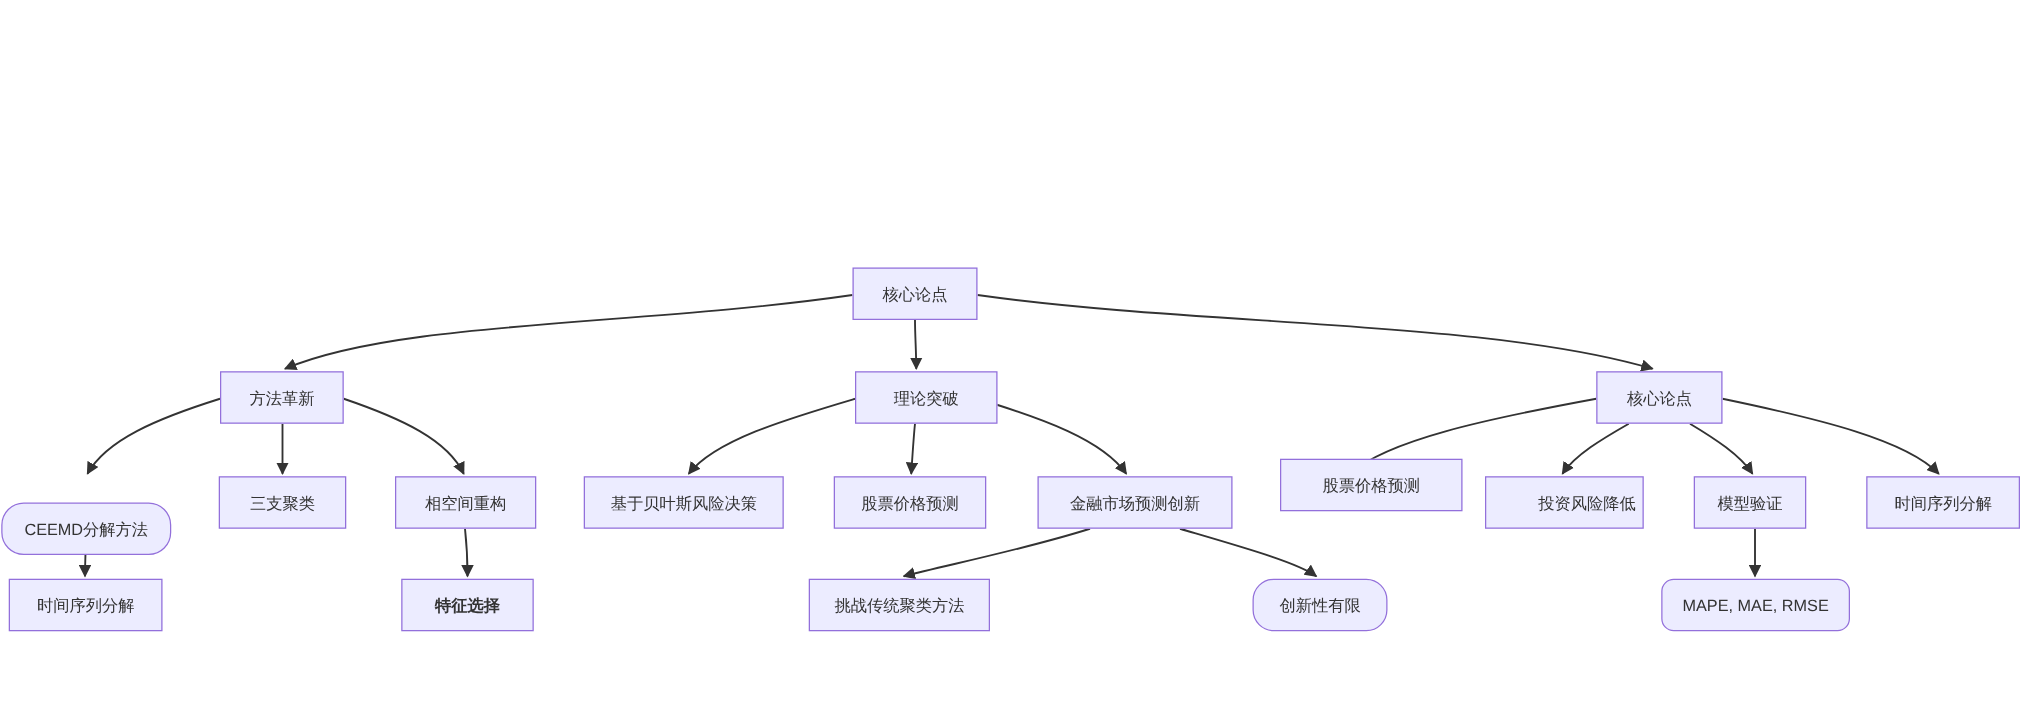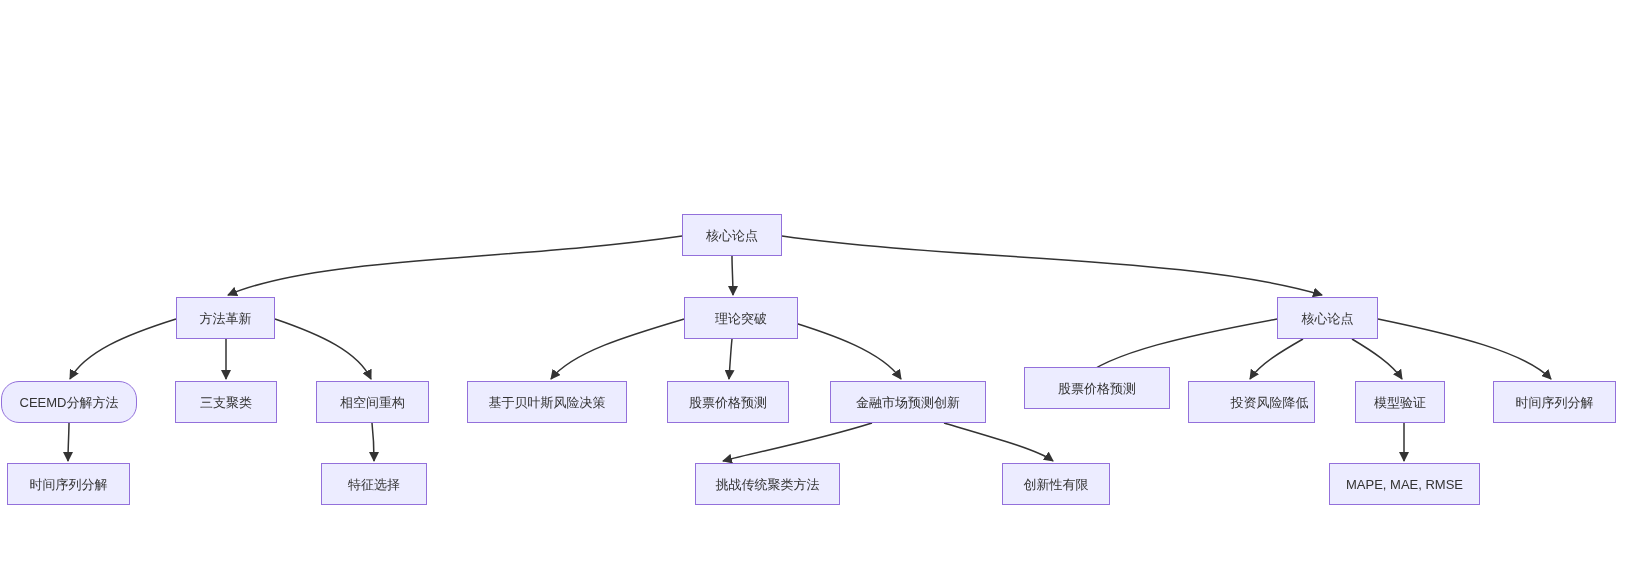--- a/index.html
+++ b/index.html
@@ -75,21 +75,21 @@
   </svg>
 
   <div class="node" style="left:682px; top:214px; width:100px;">核心论点</div>
 
   <div class="node" style="left:176px; top:297px; width:99px;">方法革新</div>
 
   <div class="node" style="left:684px; top:297px; width:114px;">理论突破</div>
 
   <div class="node" style="left:1277px; top:297px; width:101px;">核心论点</div>
 
-  <div class="node" style="left:1px; top:381px; width:136px;border-radius:18px;">CEEMD分解方法</div>
+  <div class="node" style="left:1px; top:402px; width:136px;border-radius:18px;">CEEMD分解方法</div>
 
   <div class="node" style="left:175px; top:381px; width:102px;">三支聚类</div>
 
   <div class="node" style="left:316px; top:381px; width:113px;">相空间重构</div>
 
   <div class="node" style="left:467px; top:381px; width:160px;">基于贝叶斯风险决策</div>
 
   <div class="node" style="left:667px; top:381px; width:122px;">股票价格预测</div>
 
   <div class="node" style="left:830px; top:381px; width:156px;">金融市场预测创新</div>
@@ -97,21 +97,21 @@
   <div class="node" style="left:1024px; top:367px; width:146px;">股票价格预测</div>
 
   <div class="node" style="left:1188px; top:381px; width:127px;padding-left:36px;">投资风险降低</div>
 
   <div class="node" style="left:1355px; top:381px; width:90px;">模型验证</div>
 
   <div class="node" style="left:1493px; top:381px; width:123px;">时间序列分解</div>
 
   <div class="node" style="left:7px; top:463px; width:123px;">时间序列分解</div>
 
-  <div class="node" style="left:321px; top:463px; width:106px;">特征选择</div>
+  <div class="node" style="left:321px; top:463px; width:106px;font-weight:bold;">特征选择</div>
 
-  <div class="node" style="left:647px; top:463px; width:145px;margin-left:48px;">挑战传统聚类方法</div>
+  <div class="node" style="left:647px; top:463px; width:145px;">挑战传统聚类方法</div>
 
-  <div class="node" style="left:1002px; top:463px; width:108px;">创新性有限</div>
+  <div class="node" style="left:1002px; top:463px; width:108px;border-radius:17px;">创新性有限</div>
 
-  <div class="node" style="left:1329px; top:463px; width:151px;">MAPE, MAE, RMSE</div>
+  <div class="node" style="left:1329px; top:463px; width:151px;border-radius:10px;">MAPE, MAE, RMSE</div>
 
 </div>
 
 </body></html>

